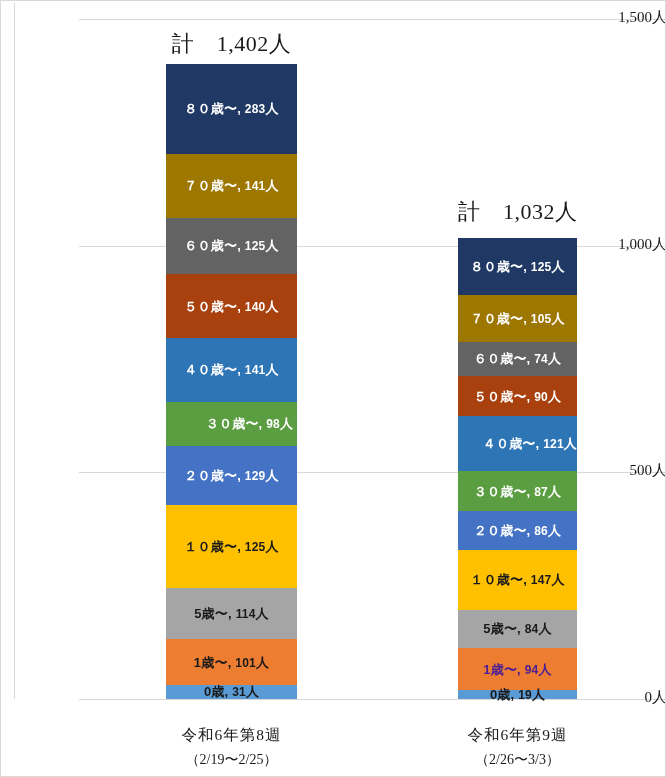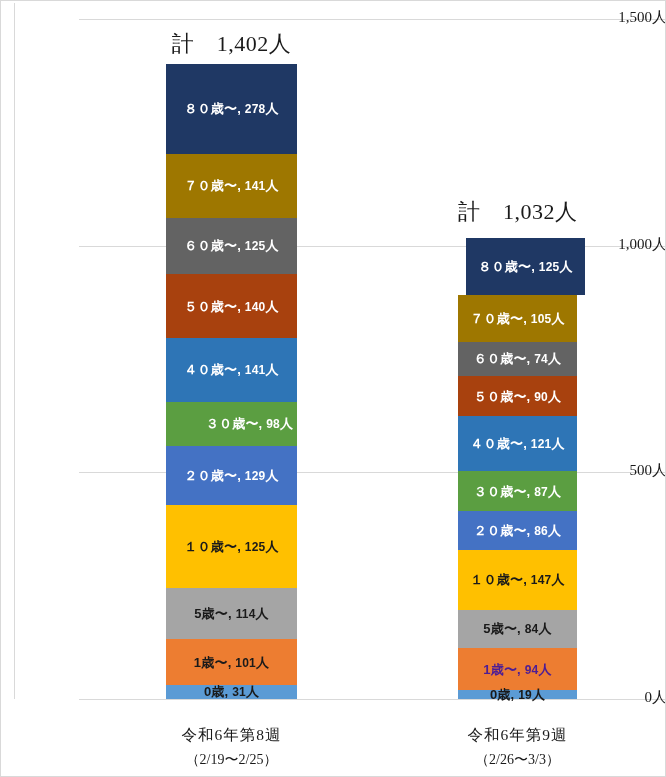--- a/index.html
+++ b/index.html
@@ -130,21 +130,21 @@
     <div id="yticks">
         <div class="y-tick" style="top: 689px;">0人</div>
         <div class="y-tick" style="top: 462.333px;">500人</div>
         <div class="y-tick" style="top: 235.667px;">1,000人</div>
         <div class="y-tick" style="top: 9px;">1,500人</div>
       </div>
     <div id="bars">
         <div class="bar-col" style="left: 165px; width: 131px; bottom: 79px; height: 680px;">
           <div class="bar-stack">
             <div class="seg" style="height: 90.2133px; background: rgb(31, 56, 100);">
-              <span class="seg-label" style="color: rgb(255, 255, 255);">８０歳〜, <span class="num">278</span>人</span>
+              <span class="seg-label" style="color: rgb(255, 255, 255);">８０歳〜, <span class="num">283</span>人</span>
             </div>
             <div class="seg" style="height: 63.92px; background: rgb(158, 119, 0);">
               <span class="seg-label" style="color: rgb(255, 255, 255);">７０歳〜, <span class="num">141</span>人</span>
             </div>
             <div class="seg" style="height: 56.6667px; background: rgb(99, 99, 99);">
               <span class="seg-label" style="color: rgb(255, 255, 255);">６０歳〜, <span class="num">125</span>人</span>
             </div>
             <div class="seg" style="height: 63.4667px; background: rgb(168, 65, 14);">
               <span class="seg-label" style="color: rgb(255, 255, 255);">５０歳〜, <span class="num">140</span>人</span>
             </div>
@@ -167,33 +167,33 @@
               <span class="seg-label" style="color: rgb(26, 26, 26);">1歳〜, <span class="num">101</span>人</span>
             </div>
             <div class="seg" style="height: 14.0533px; background: rgb(91, 155, 213);">
               <span class="seg-label" style="color: rgb(26, 26, 26);">0歳, <span class="num">31</span>人</span>
             </div>
           </div>
           <div class="total-label" style="bottom: 643.573px;">計　1,402人</div>
         </div>
         <div class="bar-col" style="left: 457px; width: 119px; bottom: 79px; height: 680px;">
           <div class="bar-stack">
-            <div class="seg" style="height: 56.6667px; background: rgb(31, 56, 100); margin-left: 8px;">
+            <div class="seg" style="height: 56.6667px; background: rgb(31, 56, 100);">
               <span class="seg-label" style="color: rgb(255, 255, 255);">８０歳〜, <span class="num">125</span>人</span>
             </div>
             <div class="seg" style="height: 47.6px; background: rgb(158, 119, 0);">
               <span class="seg-label" style="color: rgb(255, 255, 255);">７０歳〜, <span class="num">105</span>人</span>
             </div>
             <div class="seg" style="height: 33.5467px; background: rgb(99, 99, 99);">
               <span class="seg-label" style="color: rgb(255, 255, 255);">６０歳〜, <span class="num">74</span>人</span>
             </div>
             <div class="seg" style="height: 40.8px; background: rgb(168, 65, 14);">
               <span class="seg-label" style="color: rgb(255, 255, 255);">５０歳〜, <span class="num">90</span>人</span>
             </div>
-            <div class="seg" style="height: 54.8533px; background: rgb(46, 117, 182);">
+            <div class="seg" style="height: 54.8533px; background: rgb(46, 117, 182); justify-content: flex-end;">
               <span class="seg-label" style="color: rgb(255, 255, 255);">４０歳〜, <span class="num">121</span>人</span>
             </div>
             <div class="seg" style="height: 39.44px; background: rgb(91, 158, 65);">
               <span class="seg-label" style="color: rgb(255, 255, 255);">３０歳〜, <span class="num">87</span>人</span>
             </div>
             <div class="seg" style="height: 38.9867px; background: rgb(68, 114, 196);">
               <span class="seg-label" style="color: rgb(255, 255, 255);">２０歳〜, <span class="num">86</span>人</span>
             </div>
             <div class="seg" style="height: 60px; background: rgb(255, 192, 0);">
               <span class="seg-label" style="color: rgb(26, 26, 26);">１０歳〜, <span class="num">147</span>人</span>

